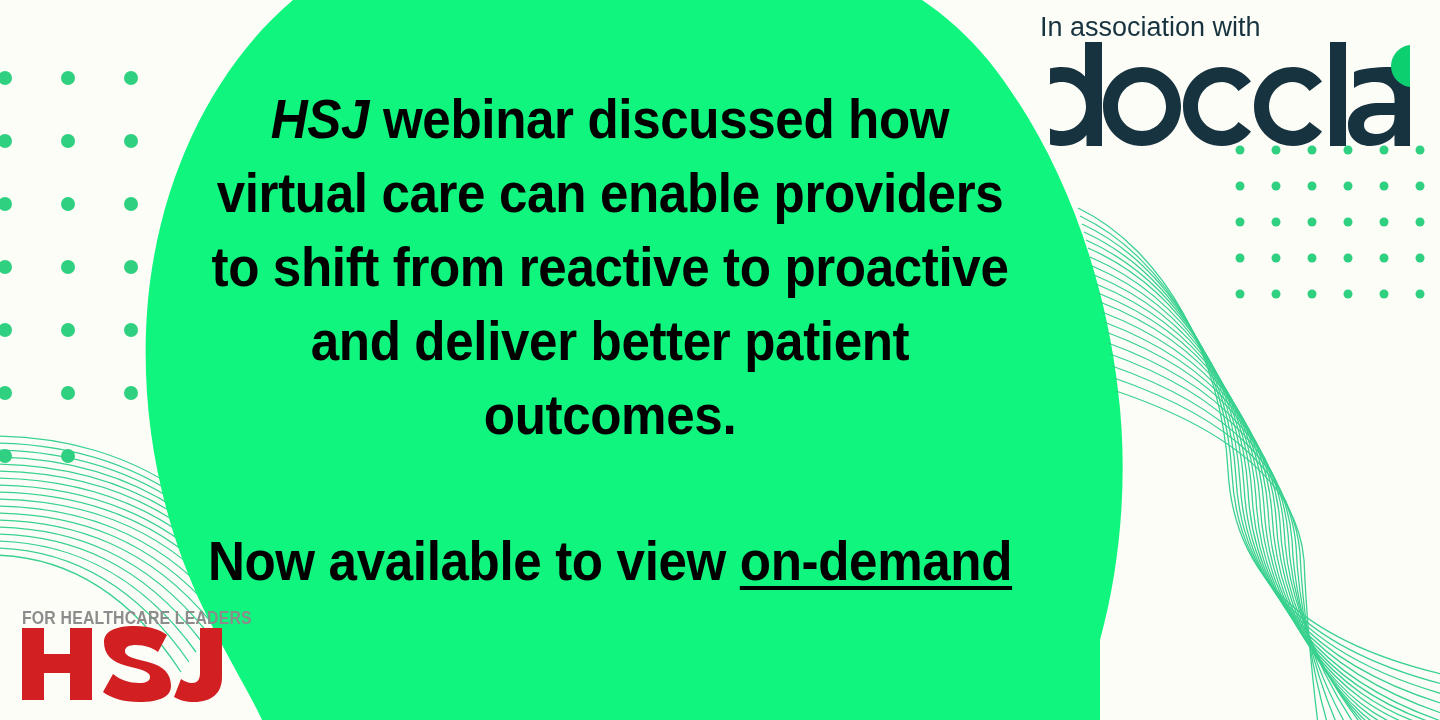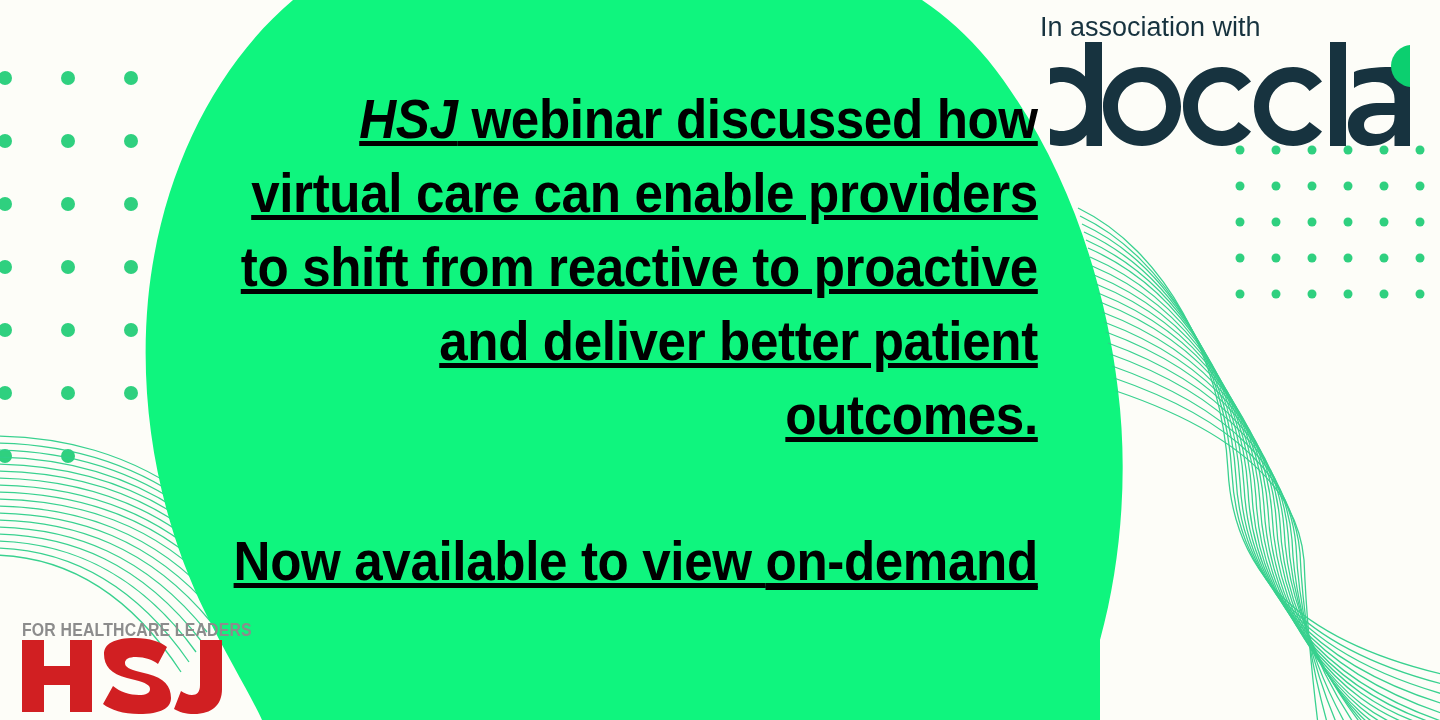--- a/index.html
+++ b/index.html
@@ -32,23 +32,22 @@
     width: 1440px;
     height: 720px;
   }
 
   
   #headline-block {
     position: absolute;
     left: 150px;
     top: 82px;
     width: 920px;
-    text-align: right;
+    text-align: center;
     z-index: 40;
-    text-decoration: underline;
   }
   .headline {
     margin: 0;
     color: #000000;
     font-family: "Liberation Sans Narrow", "Liberation Sans", sans-serif;
     font-weight: 700;
     font-size: 55px;
     line-height: 74px;
     letter-spacing: -0.4px;
     font-stretch: condensed;
@@ -97,21 +96,21 @@
     position: relative;
     width: 360px;
     height: 104px;
     margin: -2px auto 0 auto;
   }
 
   
   #hsj-logo {
     position: absolute;
     left: 22px;
-    bottom: 6px;
+    bottom: 18px;
     z-index: 50;
     width: 210px;
   }
   #hsj-tagline {
     display: block;
     color: #8c8c8c;
     font-family: "Liberation Sans Narrow", "Liberation Sans", sans-serif;
     font-weight: 700;
     font-size: 18px;
     line-height: 20px;

